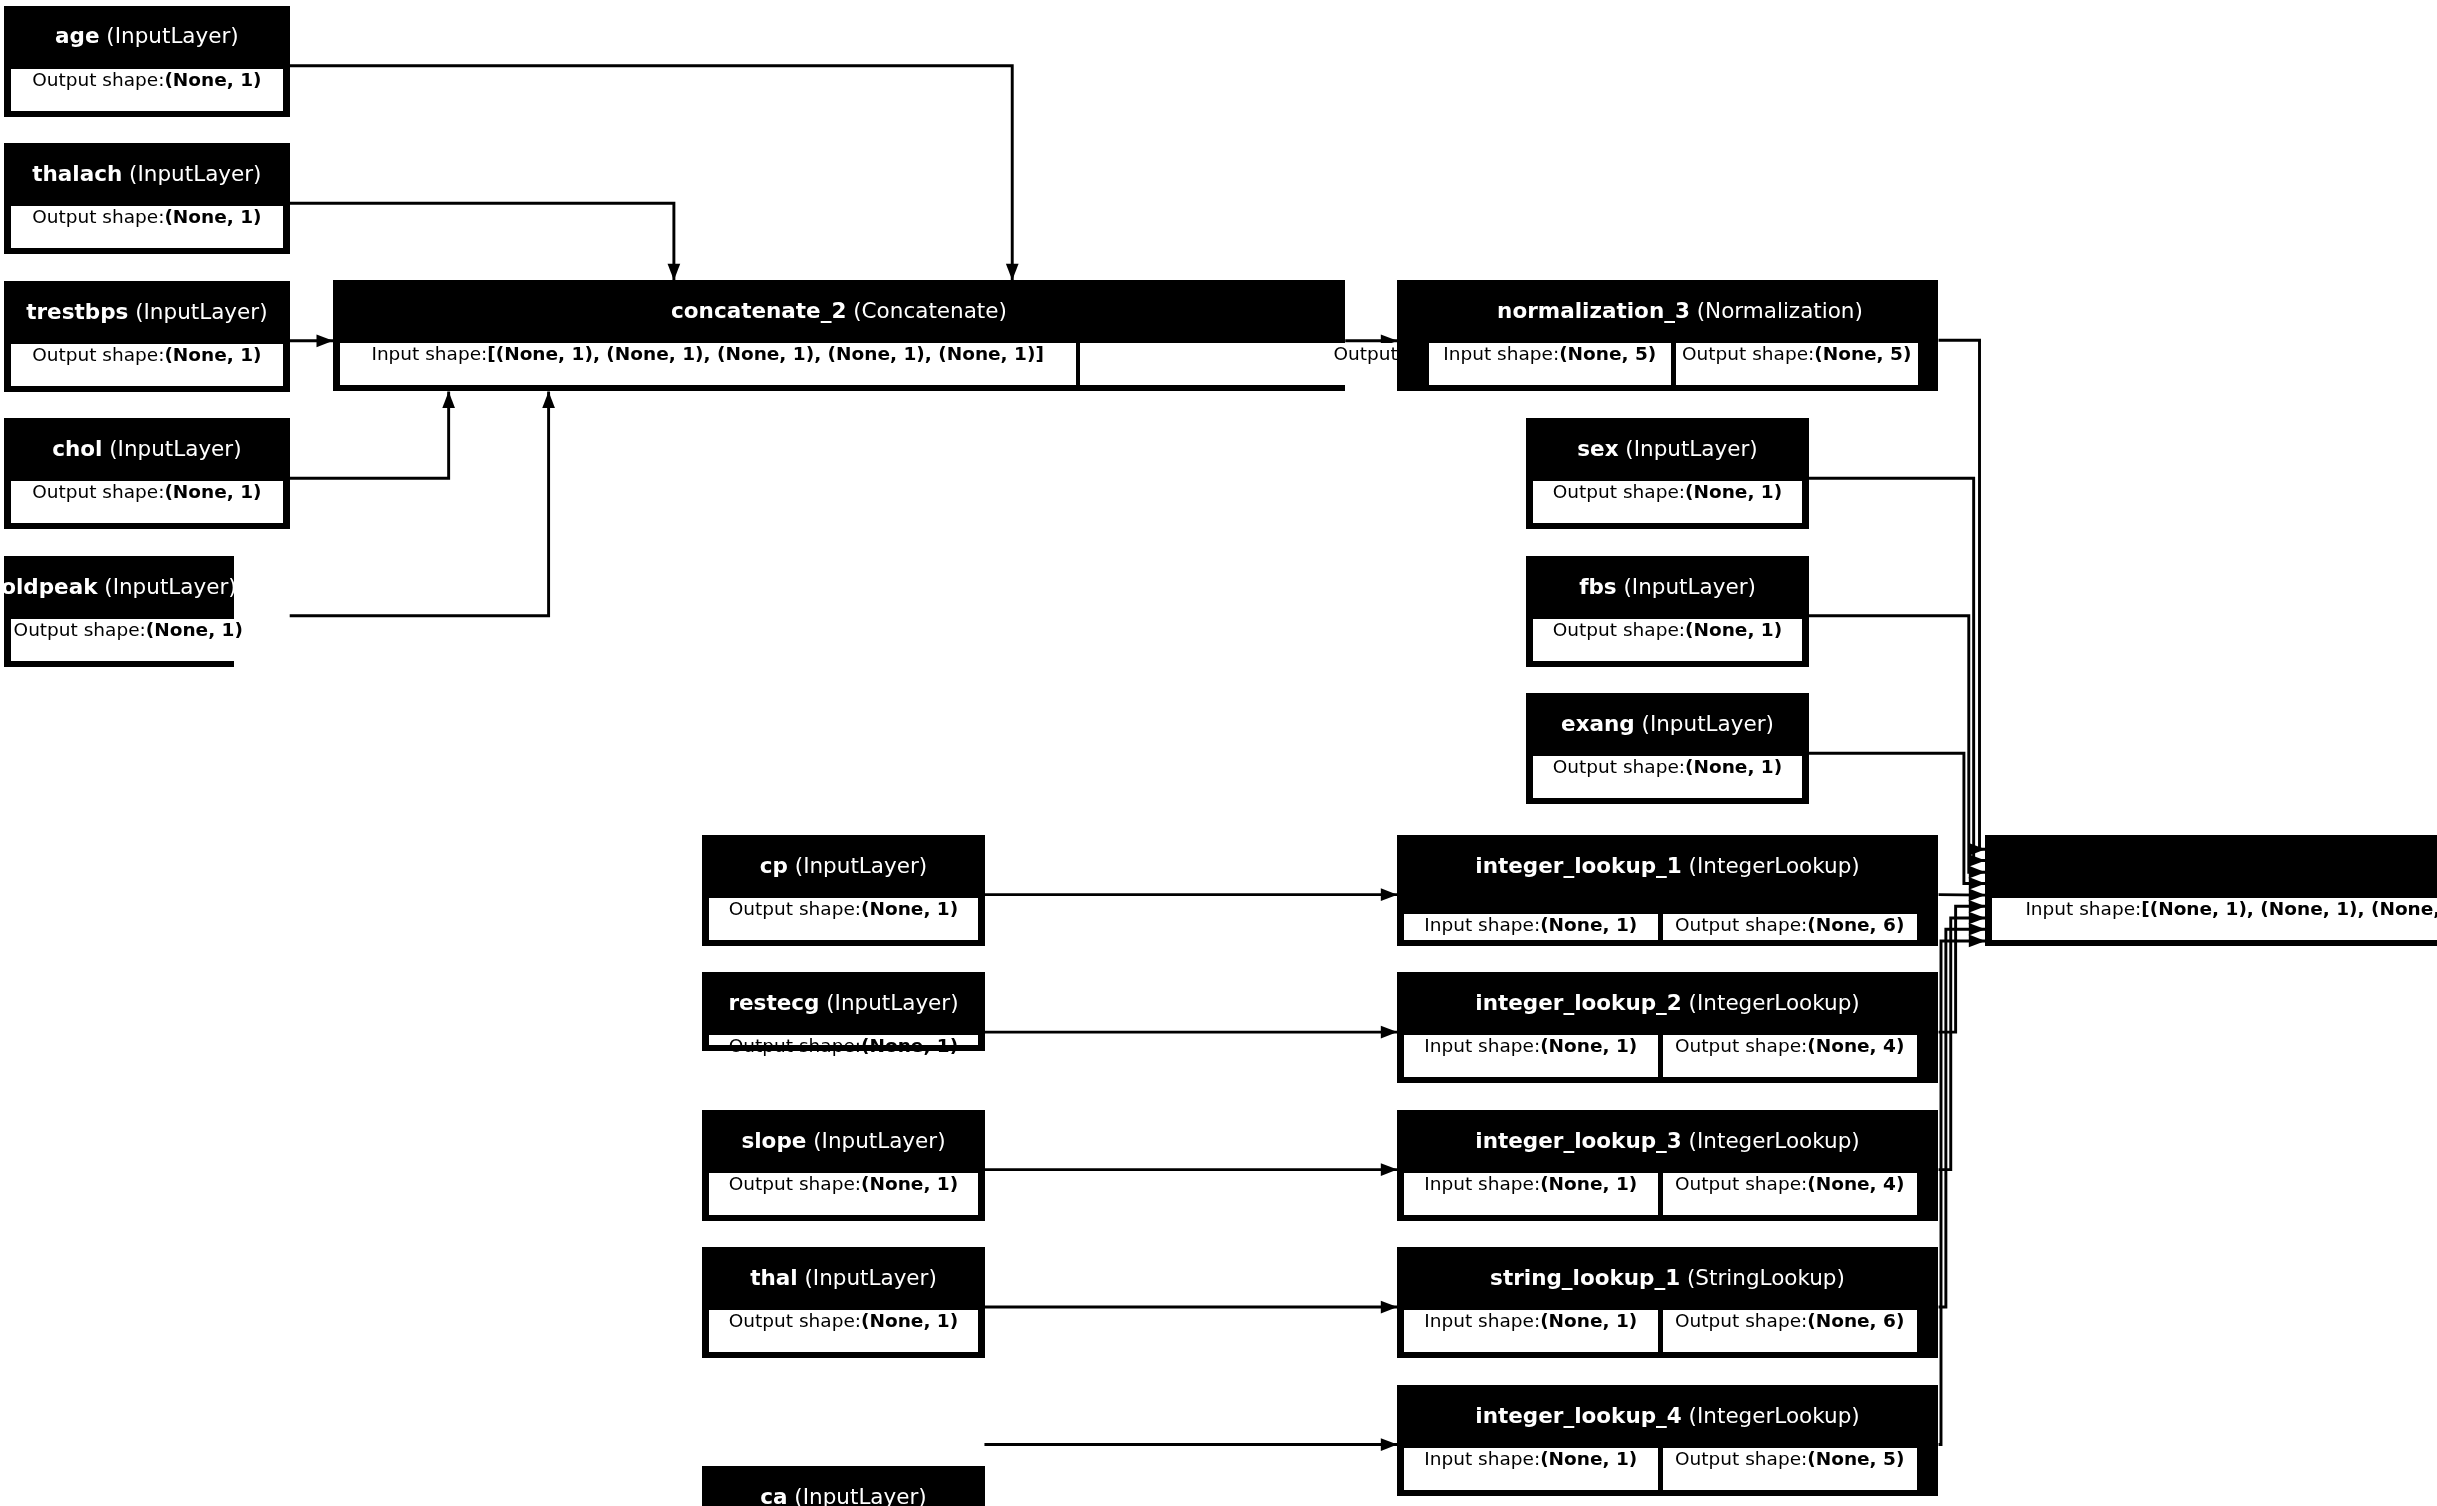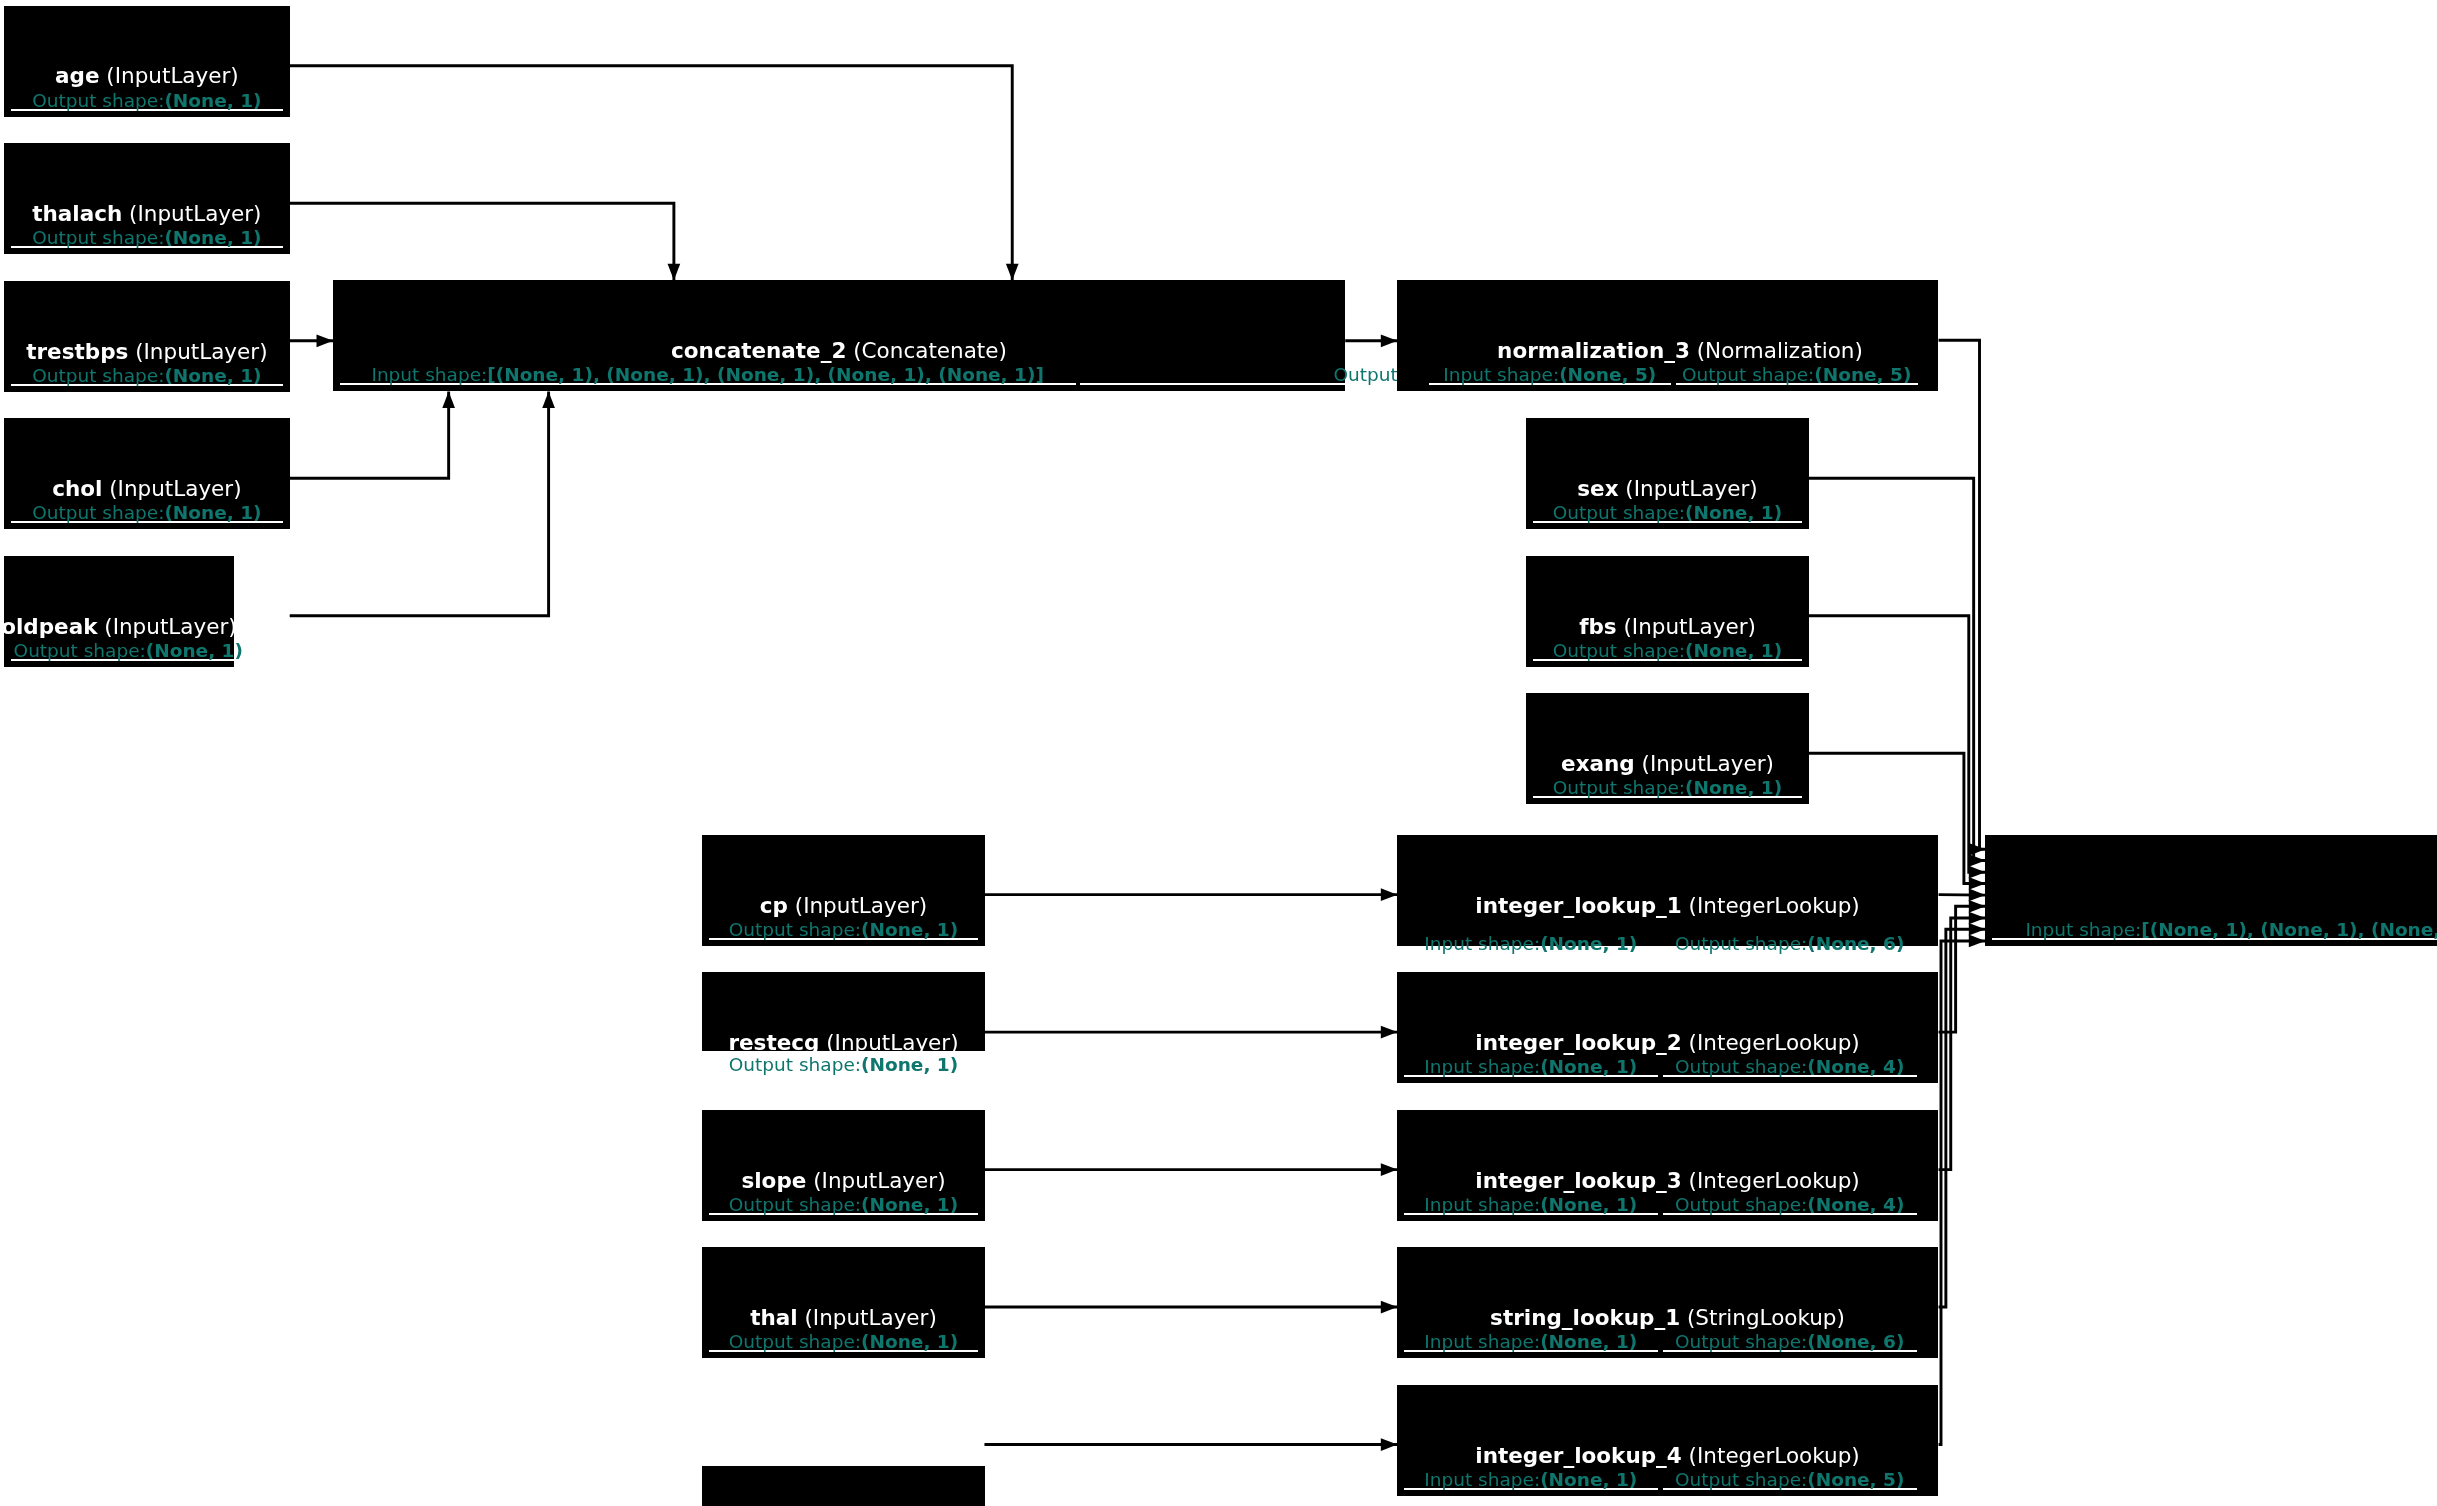--- a/index.html
+++ b/index.html
@@ -9,31 +9,31 @@
   }
   #canvas{position:absolute;left:0;top:0;width:3471px;height:1506px;}
   #edge-layer{position:absolute;left:0;top:0;width:3471px;height:1506px;}
   #node-layer{position:absolute;left:0;top:0;width:100%;height:100%;}
   .node{
     position:absolute;background:#000000;color:#ffffff;
     display:flex;flex-direction:column;box-sizing:border-box;
   }
   .node-header{
     height:60px;flex:0 0 60px;display:flex;align-items:center;justify-content:center;
-    font-size:21.5px;white-space:nowrap;color:#ffffff;margin-top:40px;
+    font-size:21.5px;white-space:nowrap;color:#ffffff;
   }
   .nm{font-weight:bold;}
   .tp{margin-left:6.8px;font-weight:normal;}
   .node-body{
     flex:1;display:flex;flex-direction:row;gap:4.9px;
     margin:2.9px 6.8px 5.9px 6.8px;min-height:0;
   }
   .cell{
-    background:#ffffff;color:#0f766e;flex:1 1 auto;
-    display:flex;align-items:flex-end;justify-content:center;
+    background:#ffffff;color:#000000;flex:1 1 auto;
+    display:flex;align-items:flex-start;justify-content:center;
     font-size:18.5px;white-space:nowrap;overflow:visible;padding:0 2.9px;
   }
   .lbl{font-weight:normal;}
   .val{font-weight:bold;}
   .edge-line{fill:none;stroke:#000000;stroke-width:6;stroke-linejoin:miter;}
   .edge-head{fill:#000000;stroke:none;}
 </style>
 </head>
 <body>
 

